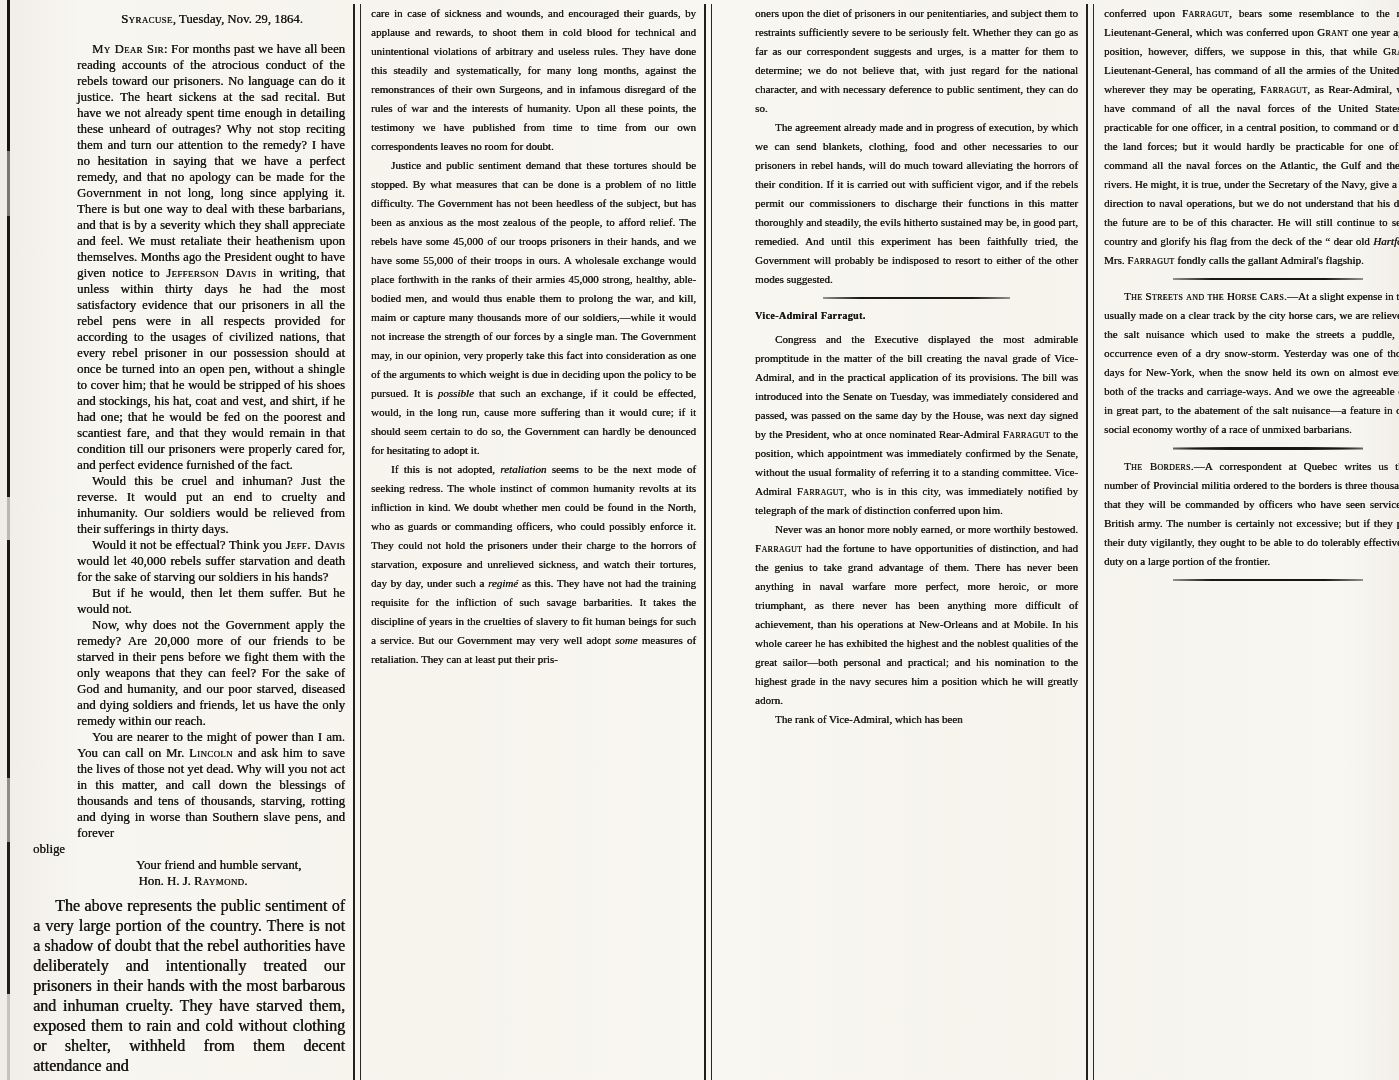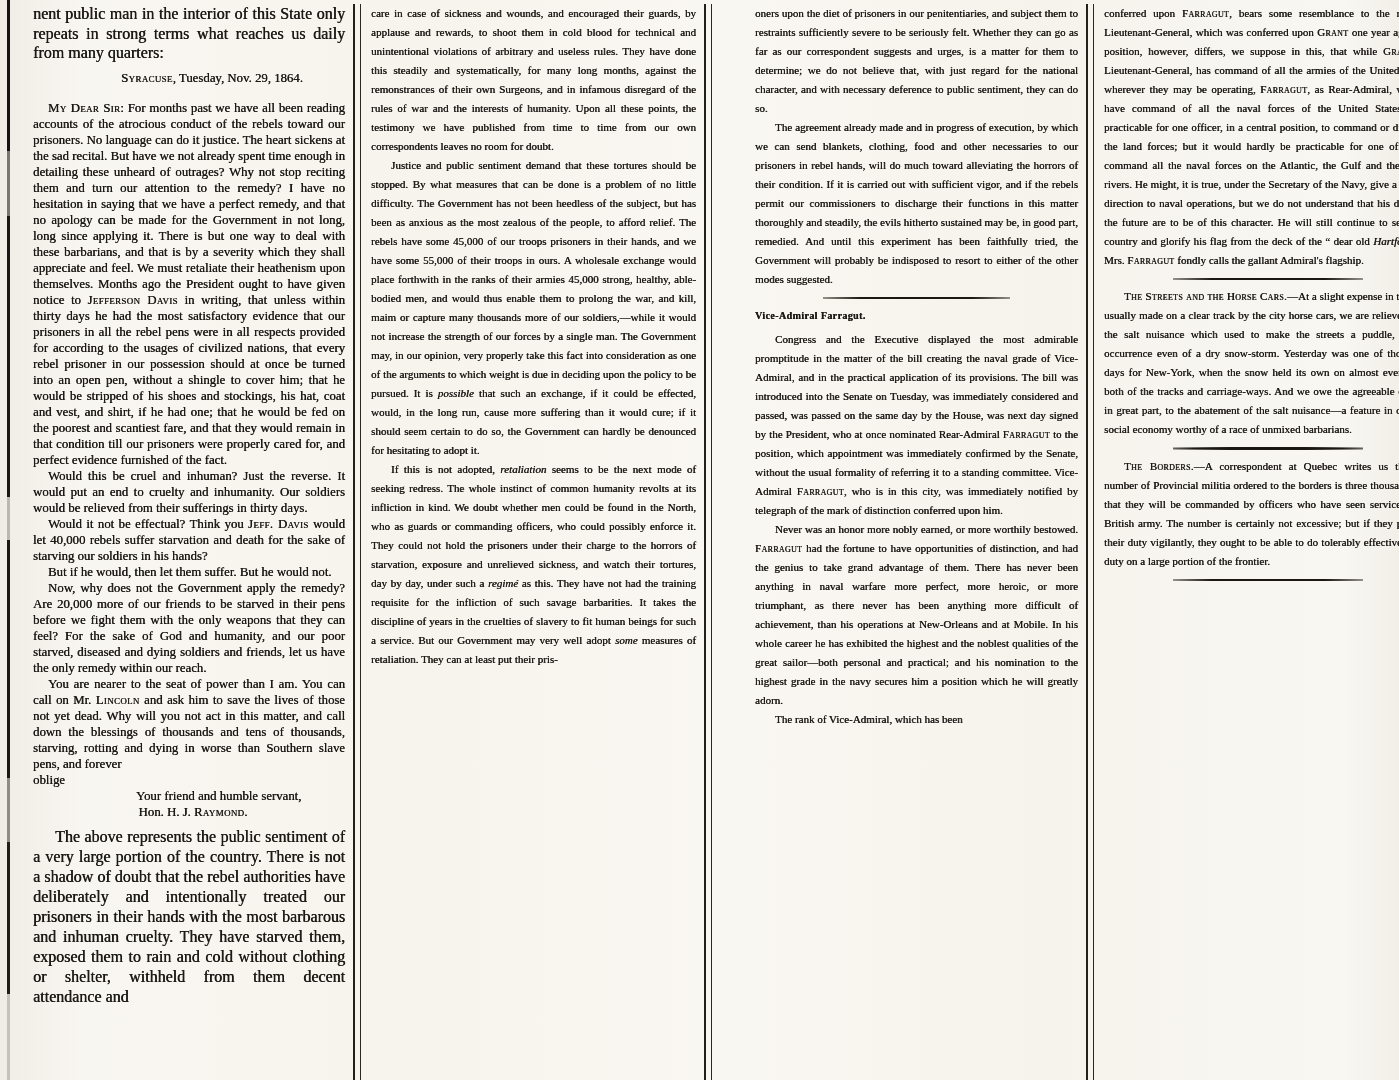--- a/index.html
+++ b/index.html
@@ -72,20 +72,21 @@
   .lead {
     font-size: 16px;
     line-height: 19.5px;
     text-shadow: 0.4px 0.2px 0 currentColor;
   }
   .letter {
     font-size: 12.8px;
     line-height: 16px;
     text-indent: 15px;
     text-shadow: 0.3px 0.15px 0 currentColor;
+    margin-left: 44px;
   }
   .dateline {
     font-size: 12.8px;
     line-height: 16px;
     text-align: center;
     padding-left: 46px;
     margin-top: 7px;
     margin-bottom: 14px;
     text-shadow: 0.3px 0.15px 0 currentColor;
   }
@@ -121,28 +122,27 @@
   }
   .sc { font-variant: small-caps; letter-spacing: 0.3px; }
   .it { font-style: italic; }
 </style>
 </head>
 <body>
 
 <div class="page">
   <div class="edge-rule"></div>
   <div class="col col-1" id="col-1">
-      <p class="para lead noindent"><span>nent public man in the interior of this State only repeats in strong terms what reaches us daily from many quarters:</span></p>
       <p class="dateline"><span class="sc">Syracuse</span><span>, Tuesday, Nov. 29, 1864.</span></p>
       <p class="para letter"><span class="sc">My Dear Sir</span><span>: For months past we have all been reading accounts of the atrocious conduct of the rebels toward our prisoners. No language can do it justice. The heart sickens at the sad recital. But have we not already spent time enough in detailing these unheard of outrages? Why not stop reciting them and turn our attention to the remedy? I have no hesitation in saying that we have a perfect remedy, and that no apology can be made for the Government in not long, long since applying it. There is but one way to deal with these barbarians, and that is by a severity which they shall appreciate and feel. We must retaliate their heathenism upon themselves. Months ago the President ought to have given notice to </span><span class="sc">Jefferson Davis</span><span> in writing, that unless within thirty days he had the most satisfactory evidence that our prisoners in all the rebel pens were in all respects provided for according to the usages of civilized nations, that every rebel prisoner in our possession should at once be turned into an open pen, without a shingle to cover him; that he would be stripped of his shoes and stockings, his hat, coat and vest, and shirt, if he had one; that he would be fed on the poorest and scantiest fare, and that they would remain in that condition till our prisoners were properly cared for, and perfect evidence furnished of the fact.</span></p>
       <p class="para letter"><span>Would this be cruel and inhuman? Just the reverse. It would put an end to cruelty and inhumanity. Our soldiers would be relieved from their sufferings in thirty days.</span></p>
       <p class="para letter"><span>Would it not be effectual? Think you </span><span class="sc">Jeff. Davis</span><span> would let 40,000 rebels suffer starvation and death for the sake of starving our soldiers in his hands?</span></p>
       <p class="para letter"><span>But if he would, then let them suffer. But he would not.</span></p>
       <p class="para letter"><span>Now, why does not the Government apply the remedy? Are 20,000 more of our friends to be starved in their pens before we fight them with the only weapons that they can feel? For the sake of God and humanity, and our poor starved, diseased and dying soldiers and friends, let us have the only remedy within our reach.</span></p>
-      <p class="para letter"><span>You are nearer to the seat of power than I am. You can call on Mr. </span><span class="sc">Lincoln</span><span> and ask him to save the lives of those not yet dead. Why will you not act in this matter, and call down the blessings of thousands and tens of thousands, starving, rotting and dying in worse than Southern slave pens, and forever</span></p>
+      <p class="para letter"><span>You are nearer to the might of power than I am. You can call on Mr. </span><span class="sc">Lincoln</span><span> and ask him to save the lives of those not yet dead. Why will you not act in this matter, and call down the blessings of thousands and tens of thousands, starving, rotting and dying in worse than Southern slave pens, and forever</span></p>
       <p class="valediction">
         <span>oblige</span>
         <span class="right">Your friend and humble servant,</span>
       </p>
       <p class="signature"><span>Hon. H. J. </span><span class="sc">Raymond</span><span>.</span></p>
       <p class="para editorial-large"><span>The above represents the public sentiment of a very large portion of the country. There is not a shadow of doubt that the rebel authorities have deliberately and intentionally treated our prisoners in their hands with the most barbarous and inhuman cruelty. They have starved them, exposed them to rain and cold without clothing or shelter, withheld from them decent attendance and</span></p>
     </div>
   <div class="sep"></div>
   <div class="col col-2" id="col-2">
       <p class="para editorial noindent"><span>care in case of sickness and wounds, and encouraged their guards, by applause and rewards, to shoot them in cold blood for technical and unintentional violations of arbitrary and useless rules. They have done this steadily and systematically, for many long months, against the remonstrances of their own Surgeons, and in infamous disregard of the rules of war and the interests of humanity. Upon all these points, the testimony we have published from time to time from our own correspondents leaves no room for doubt.</span></p>

